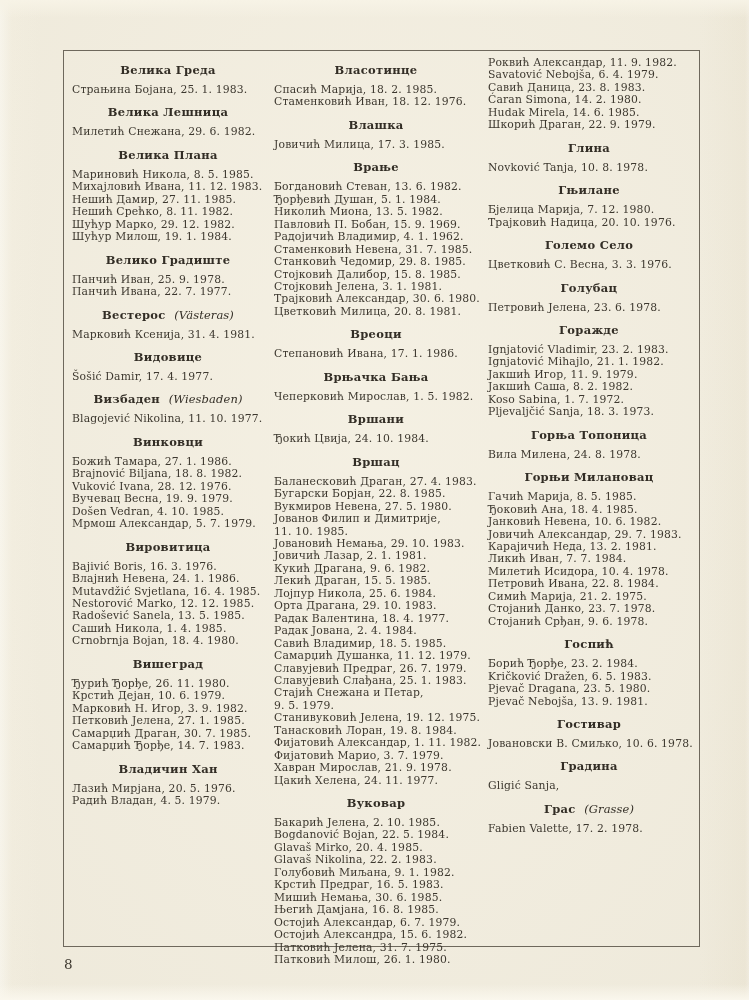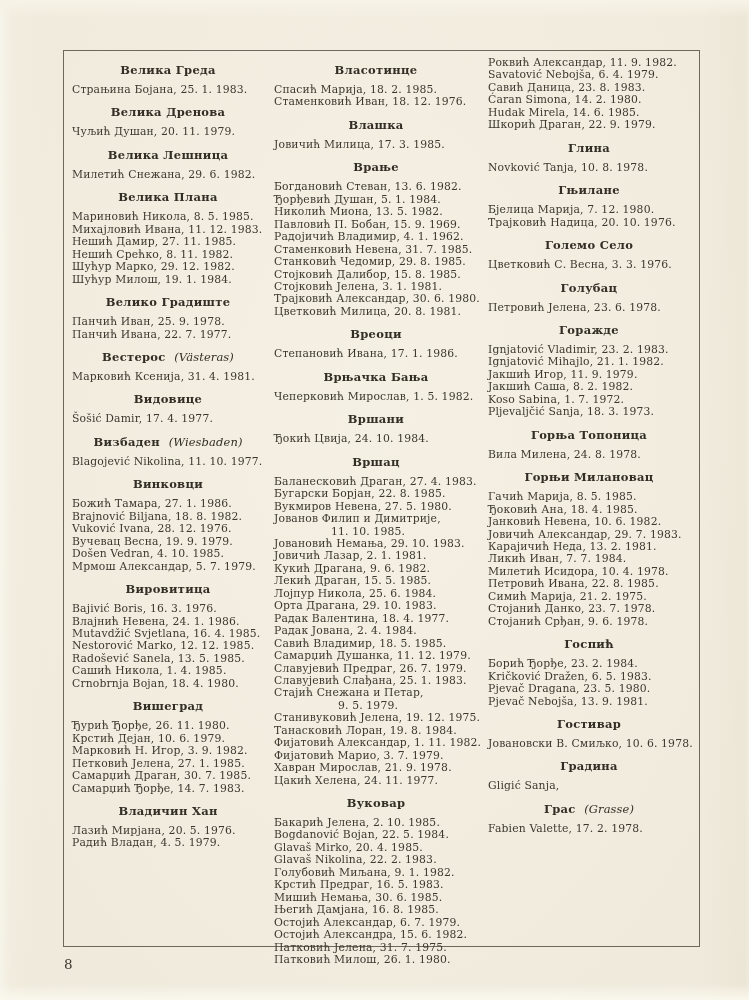--- a/index.html
+++ b/index.html
@@ -28,39 +28,35 @@
   .heading{
     text-align:center;font-weight:bold;font-size:11.5px;line-height:13px;
     color:#322d25;margin:10px 0 7px 0;letter-spacing:0.3px;white-space:nowrap;
   }
   .section:first-child .heading{margin-top:7px;}
   .heading .latin{font-weight:normal;font-style:italic;letter-spacing:0.1px;margin-top:8px;}
   .entry{
     font-size:10.8px;line-height:12.45px;color:#3d382f;
     letter-spacing:0.15px;white-space:nowrap;
   }
-  .entry.cont{text-align:center;padding-right:16px;}
+  .entry.cont{text-align:left;padding-right:16px;}
   .page-number{
     position:absolute;left:64px;top:956px;font-size:13.5px;color:#3d382f;
   }
 </style>
 </head>
 <body>
 
 <div class="paper-shade"></div>
 
 <div class="frame" id="frame">
     <div class="col col-1">
       <div class="section">
         <div class="heading"><span>Велика Греда</span></div>
         <div class="entry">Страњина Бојана, 25. 1. 1983.</div>
-      </div>
-      <div class="section">
-        <div class="heading"><span>Велика Дренова</span></div>
-        <div class="entry">Чуљић Душан, 20. 11. 1979.</div>
       </div>
       <div class="section">
         <div class="heading"><span>Велика Лешница</span></div>
         <div class="entry">Милетић Снежана, 29. 6. 1982.</div>
       </div>
       <div class="section">
         <div class="heading"><span>Велика Плана</span></div>
         <div class="entry">Мариновић Никола, 8. 5. 1985.</div>
         <div class="entry">Михајловић Ивана, 11. 12. 1983.</div>
         <div class="entry">Нешић Дамир, 27. 11. 1985.</div>
@@ -240,21 +236,21 @@
       </div>
       <div class="section">
         <div class="heading"><span>Горњи Милановац</span></div>
         <div class="entry">Гачић Марија, 8. 5. 1985.</div>
         <div class="entry">Ђоковић Ана, 18. 4. 1985.</div>
         <div class="entry">Јанковић Невена, 10. 6. 1982.</div>
         <div class="entry">Јовичић Александар, 29. 7. 1983.</div>
         <div class="entry">Карајичић Неда, 13. 2. 1981.</div>
         <div class="entry">Ликић Иван, 7. 7. 1984.</div>
         <div class="entry">Милетић Исидора, 10. 4. 1978.</div>
-        <div class="entry">Петровић Ивана, 22. 8. 1985.</div>
+        <div class="entry">Петровић Ивана, 22. 8. 1984.</div>
         <div class="entry">Симић Марија, 21. 2. 1975.</div>
         <div class="entry">Стојанић Данко, 23. 7. 1978.</div>
         <div class="entry">Стојанић Срђан, 9. 6. 1978.</div>
       </div>
       <div class="section">
         <div class="heading"><span>Госпић</span></div>
         <div class="entry">Борић Ђорђе, 23. 2. 1984.</div>
         <div class="entry">Kričković Dražen, 6. 5. 1983.</div>
         <div class="entry">Pjevač Dragana, 23. 5. 1980.</div>
         <div class="entry">Pjevač Nebojša, 13. 9. 1981.</div>

